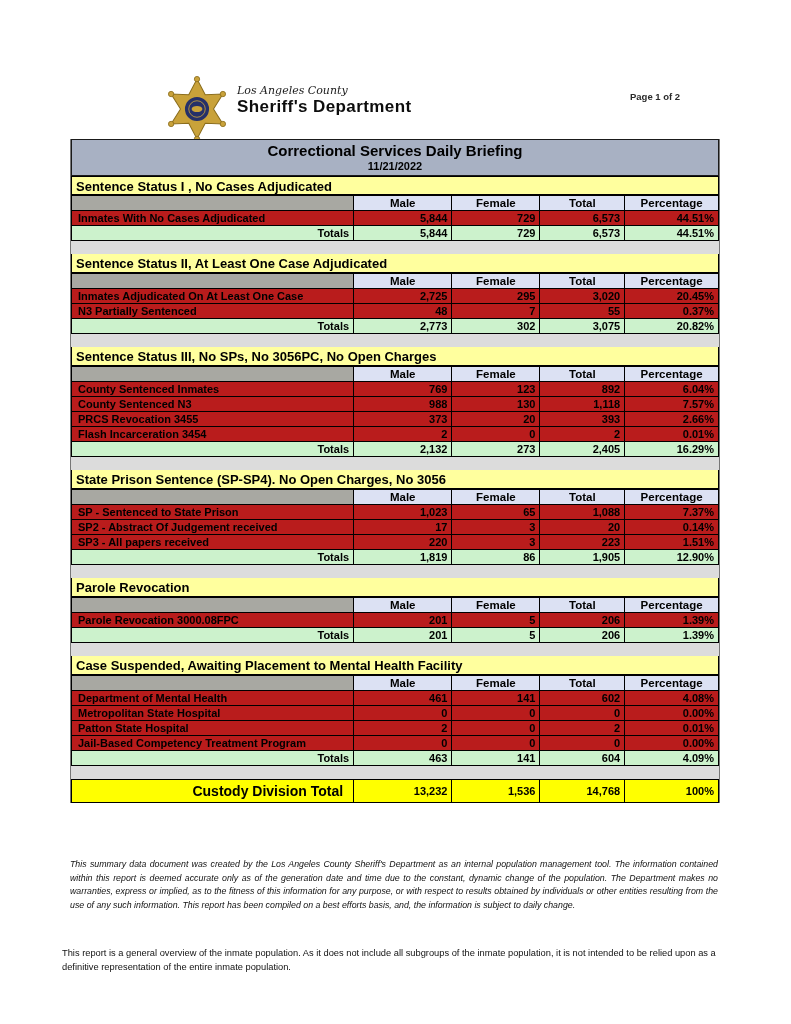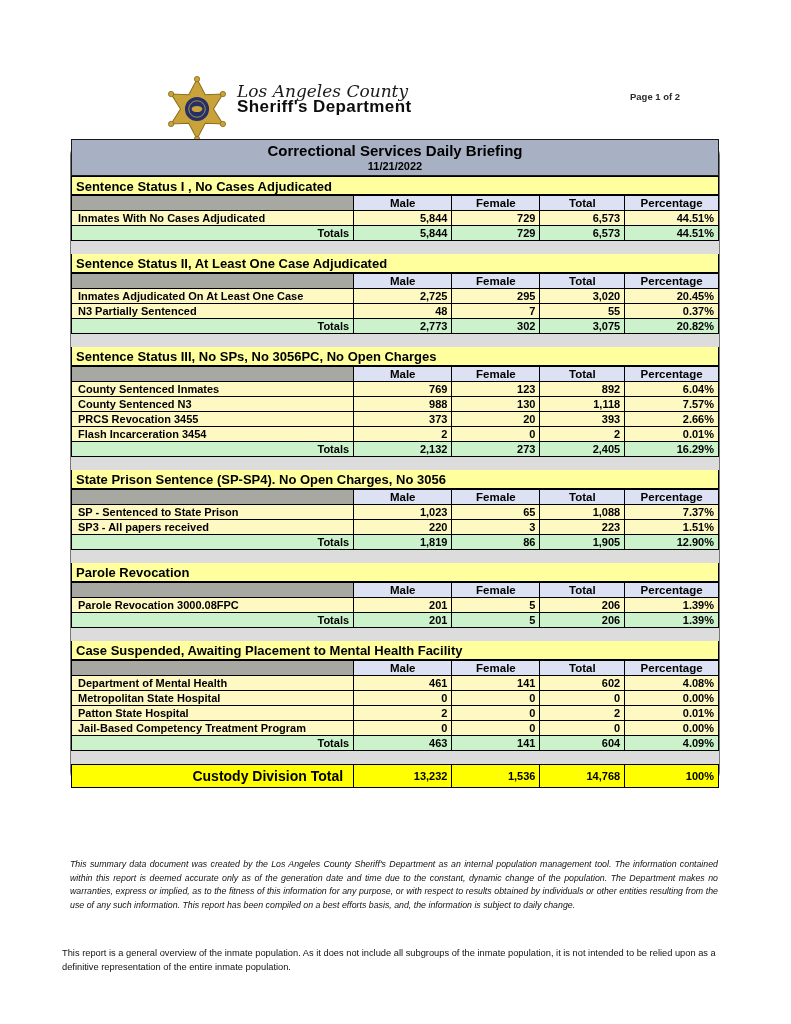--- a/index.html
+++ b/index.html
@@ -12,36 +12,36 @@
     color: #000;
     overflow: hidden;
   }
 
   
   .letterhead { position: absolute; top: 76px; left: 163px; display: flex; align-items: flex-start; }
   .badge-wrap { width: 68px; height: 64px; }
   .logo-text { margin-left: 6px; margin-top: 8px; }
   .logo-county {
     font-family: "DejaVu Serif", serif;
-    font-style: italic; font-size: 17px; color: #1a1a1a; line-height: 14px;
+    font-style: italic; font-size: 11px; color: #1a1a1a; line-height: 14px;
   }
   .logo-dept {
     font-weight: bold; font-size: 17px; letter-spacing: 0.4px;
     color: #0d0d0d; line-height: 18px;
   }
   .page-indicator {
     position: absolute; top: 91px; left: 630px;
     font-size: 9.5px; font-weight: bold; color: #2a2a2a;
   }
 
   
   .block {
     position: absolute; top: 139px; left: 70px; width: 650px;
     background: var(--spacer-bg, #dcdcdc);
-    border-left: 1px solid #777; border-right: 1px solid #777; border-radius: 17px;
+    border-left: 1px solid #777; border-right: 1px solid #777;
   }
   .banner {
     background: var(--banner-bg, #a8b1c3);
     border: 1px solid #1a1a1a;
     text-align: center; padding: 2px 0 3px 0;
   }
   .banner-title { font-size: 15px; font-weight: bold; }
   .banner-date { font-size: 11px; font-weight: bold; margin-top: 1px; }
 
   .sect { margin-top: 0; }
@@ -49,21 +49,21 @@
   .sect-title {
     background: var(--section-title-bg, #ffff9e);
     border: 1px solid #000; border-top: none;
     font-size: 13px; font-weight: bold;
     padding: 2px 4px 2px 4px; height: 19px; line-height: 15px;
   }
   .sect:first-child .sect-title { border-top: 1px solid #000; }
 
   table.tbl {
     width: 100%; border-collapse: collapse; table-layout: fixed;
-    font-weight: bold; background: #fef9c3;
+    font-weight: bold; background: #b91c1c;
   }
   .tbl th, .tbl td {
     border: 1px solid #000; height: 15px;
     font-size: 11px; overflow: hidden; white-space: nowrap;
   }
   col.c-lbl { width: 43.6%; }
   col.c-m   { width: 15.2%; }
   col.c-f   { width: 13.6%; }
   col.c-t   { width: 13.1%; }
   col.c-p   { width: 14.5%; }
@@ -288,20 +288,27 @@
       </thead>
       <tbody>
               <tr class="data-row">
                 <td class="lbl">SP - Sentenced to State Prison</td>
                 <td class="num">1,023</td>
                 <td class="num">65</td>
                 <td class="num">1,088</td>
                 <td class="num">7.37%</td>
               </tr>
               <tr class="data-row">
+                <td class="lbl">SP2 - Abstract Of Judgement received</td>
+                <td class="num">17</td>
+                <td class="num">3</td>
+                <td class="num">20</td>
+                <td class="num">0.14%</td>
+              </tr>
+              <tr class="data-row">
                 <td class="lbl">SP3 - All papers received</td>
                 <td class="num">220</td>
                 <td class="num">3</td>
                 <td class="num">223</td>
                 <td class="num">1.51%</td>
               </tr>
               <tr class="totals-row">
                 <td class="lbl">Totals</td>
                 <td class="num">1,819</td>
                 <td class="num">86</td>

